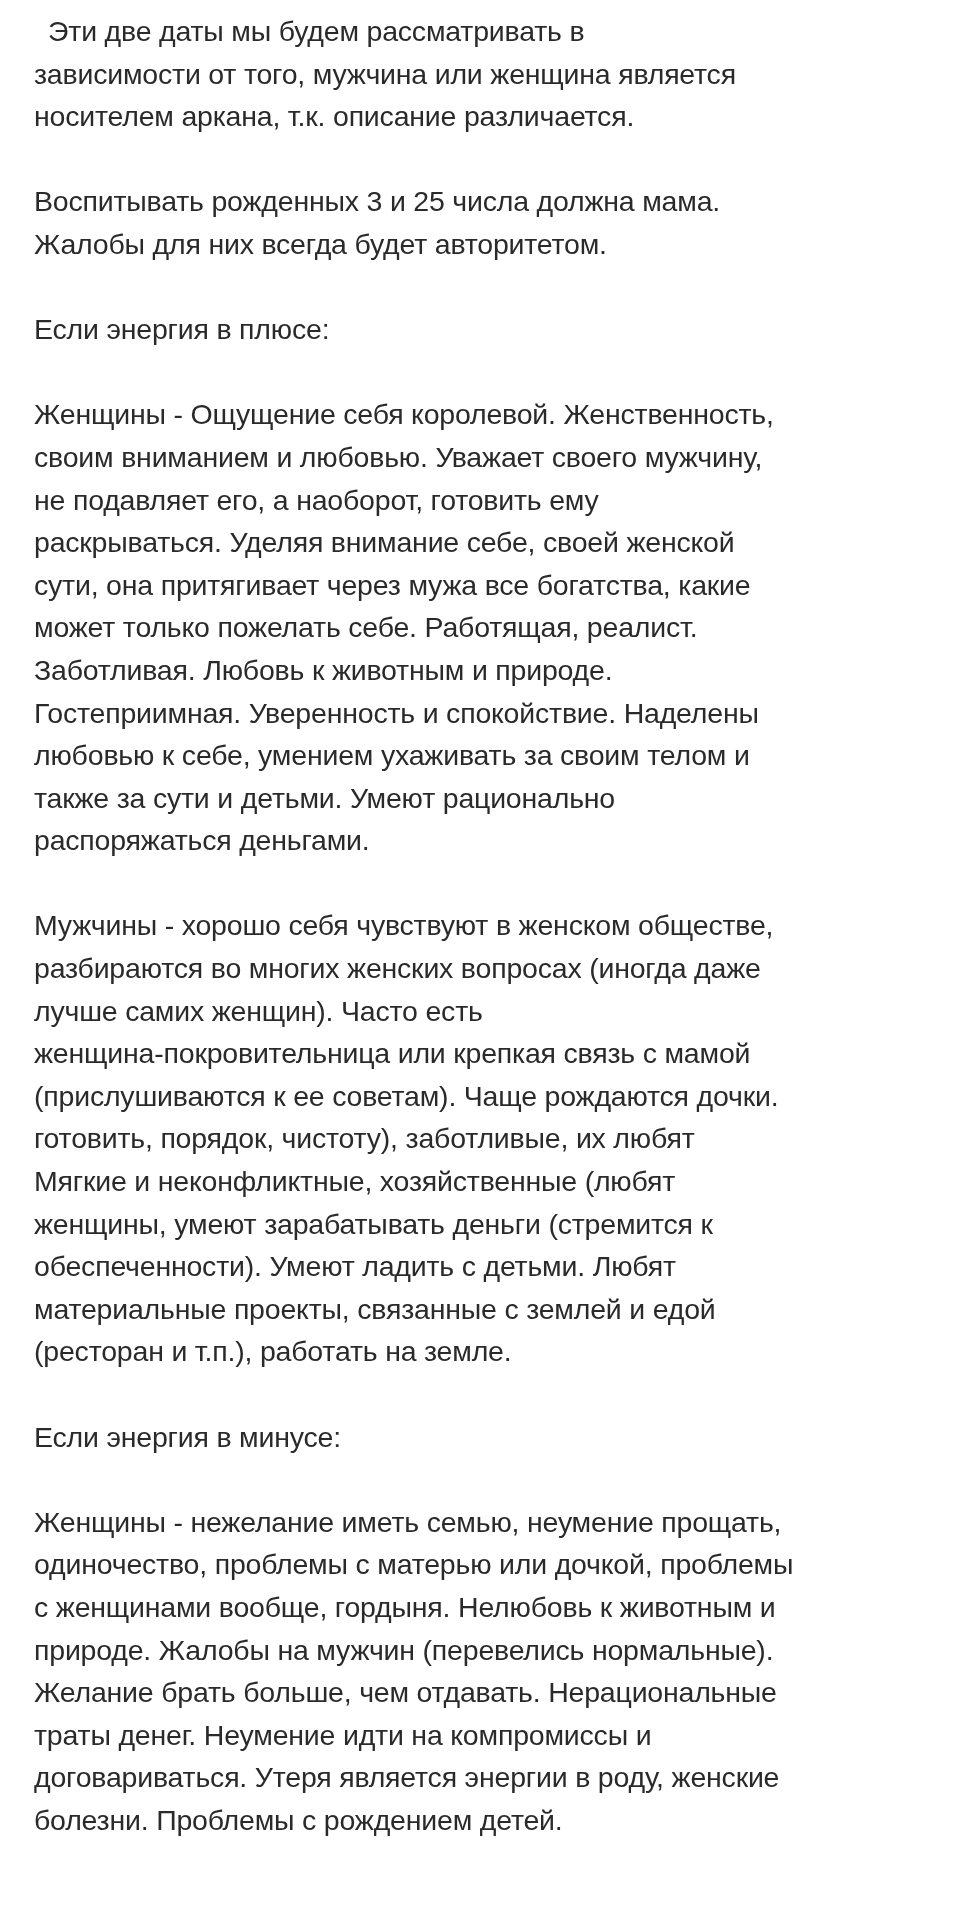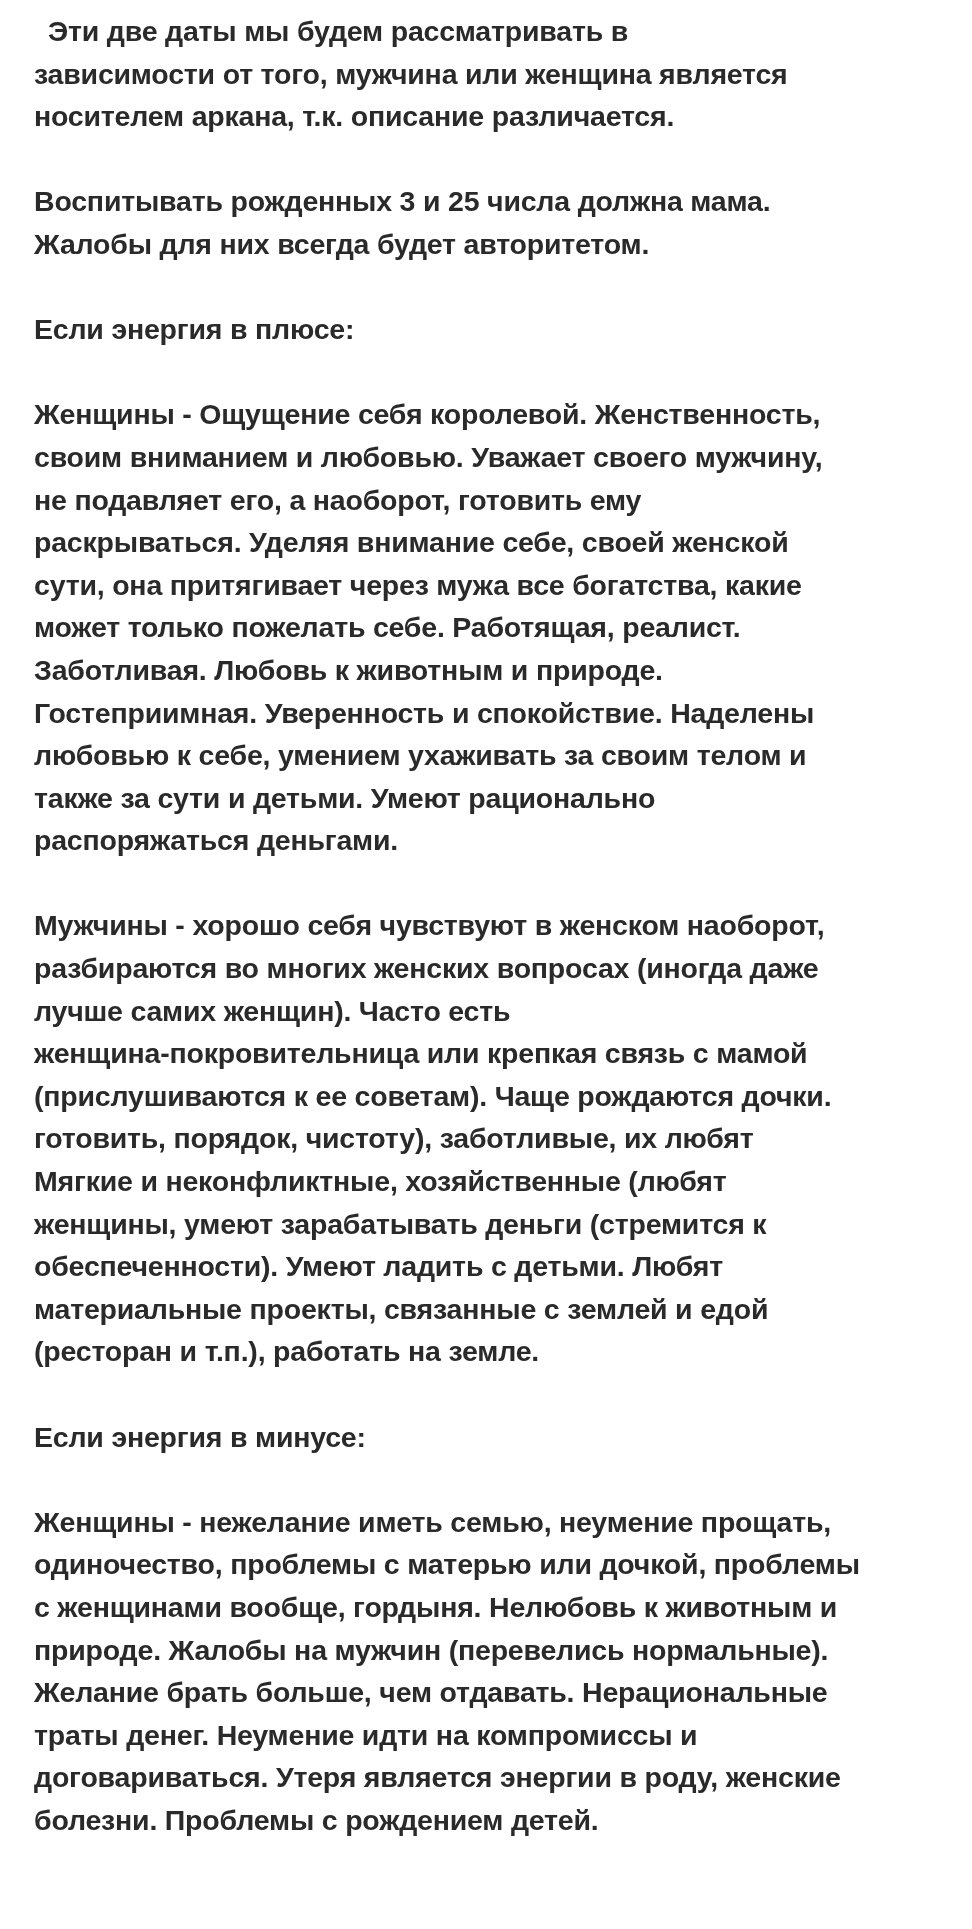--- a/index.html
+++ b/index.html
@@ -3,21 +3,21 @@
 <meta charset="utf-8">
 <style>
   html, body { margin: 0; padding: 0; background: #ffffff; }
   body { width: 972px; height: 1929px; overflow: hidden; }
   .doc {
     position: absolute; left: 34px; top: 10px; width: 920px;
     font-family: "Liberation Sans", "DejaVu Sans", sans-serif;
     font-size: 28.5px; line-height: 42.6px; color: #2a2a2a;
     letter-spacing: -0.2px;
   }
-  .para { margin: 0 0 42.6px 0; font-weight: bold; }
+  .para { margin: 0 0 42.6px 0; }
   .line { display: block; white-space: nowrap; }
   .indent { padding-left: 14px; }
 </style>
 </head>
 <body>
 
 <div class="doc">
   <p class="para">
     <span class="line indent">Эти две даты мы будем рассматривать в</span>
     <span class="line">зависимости от того, мужчина или женщина является</span>
@@ -37,21 +37,21 @@
     <span class="line">раскрываться. Уделяя внимание себе, своей женской</span>
     <span class="line">сути, она притягивает через мужа все богатства, какие</span>
     <span class="line">может только пожелать себе. Работящая, реалист.</span>
     <span class="line">Заботливая. Любовь к животным и природе.</span>
     <span class="line">Гостеприимная. Уверенность и спокойствие. Наделены</span>
     <span class="line">любовью к себе, умением ухаживать за своим телом и</span>
     <span class="line">также за сути и детьми. Умеют рационально</span>
     <span class="line">распоряжаться деньгами.</span>
   </p>
   <p class="para">
-    <span class="line">Мужчины - хорошо себя чувствуют в женском наоборот,</span>
+    <span class="line">Мужчины - хорошо себя чувствуют в женском обществе,</span>
     <span class="line">разбираются во многих женских вопросах (иногда даже</span>
     <span class="line">лучше самих женщин). Часто есть</span>
     <span class="line">женщина-покровительница или крепкая связь с мамой</span>
     <span class="line">(прислушиваются к ее советам). Чаще рождаются дочки.</span>
     <span class="line">готовить, порядок, чистоту), заботливые, их любят</span>
     <span class="line">Мягкие и неконфликтные, хозяйственные (любят</span>
     <span class="line">женщины, умеют зарабатывать деньги (стремится к</span>
     <span class="line">обеспеченности). Умеют ладить с детьми. Любят</span>
     <span class="line">материальные проекты, связанные с землей и едой</span>
     <span class="line">(ресторан и т.п.), работать на земле.</span>

